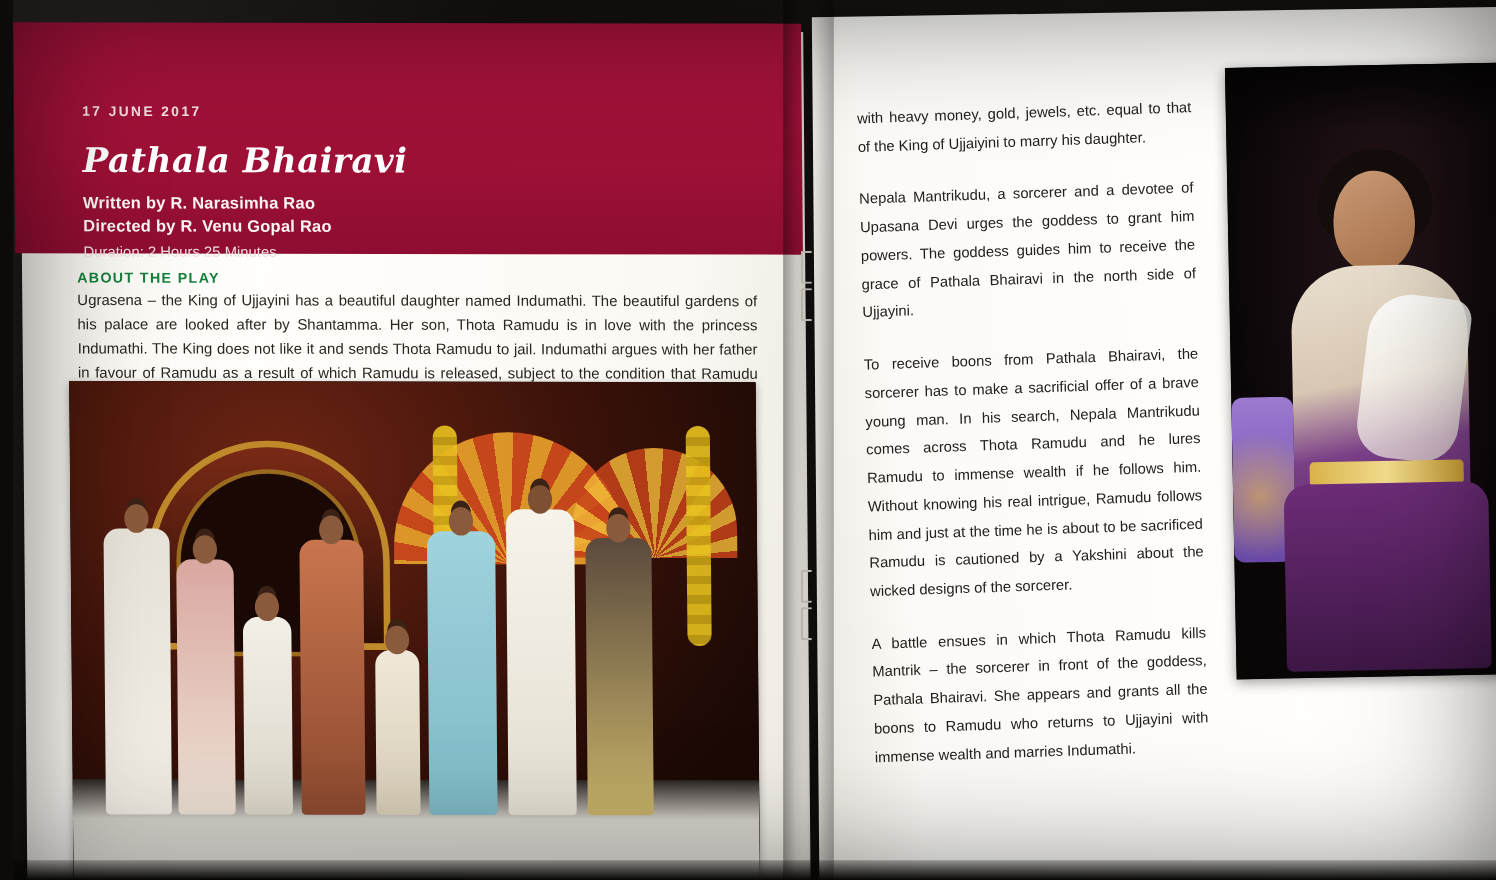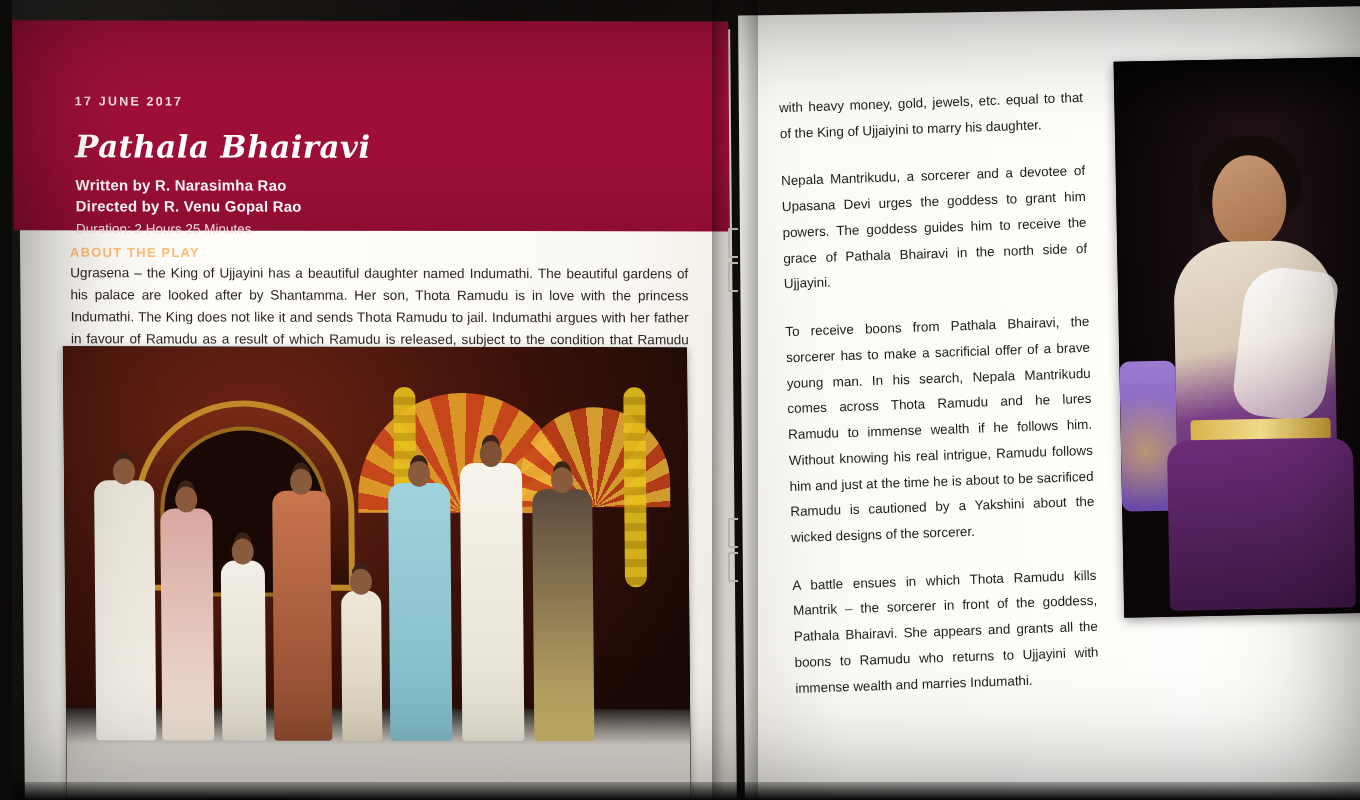--- a/index.html
+++ b/index.html
@@ -158,21 +158,21 @@
     color: #f3dde2;
   }
 
   .about-head {
     position: absolute;
     left: 56px;
     top: 232px;
     font-size: 13px;
     letter-spacing: 1.2px;
     font-weight: bold;
-    color: #fdba74;
+    color: #15803d;
     transform: skewY(0.6deg);
     z-index: 6;
   }
   .about-body {
     position: absolute;
     left: 56px;
     top: 252px;
     width: 618px;
     font-size: 13.6px;
     line-height: 1.62;

